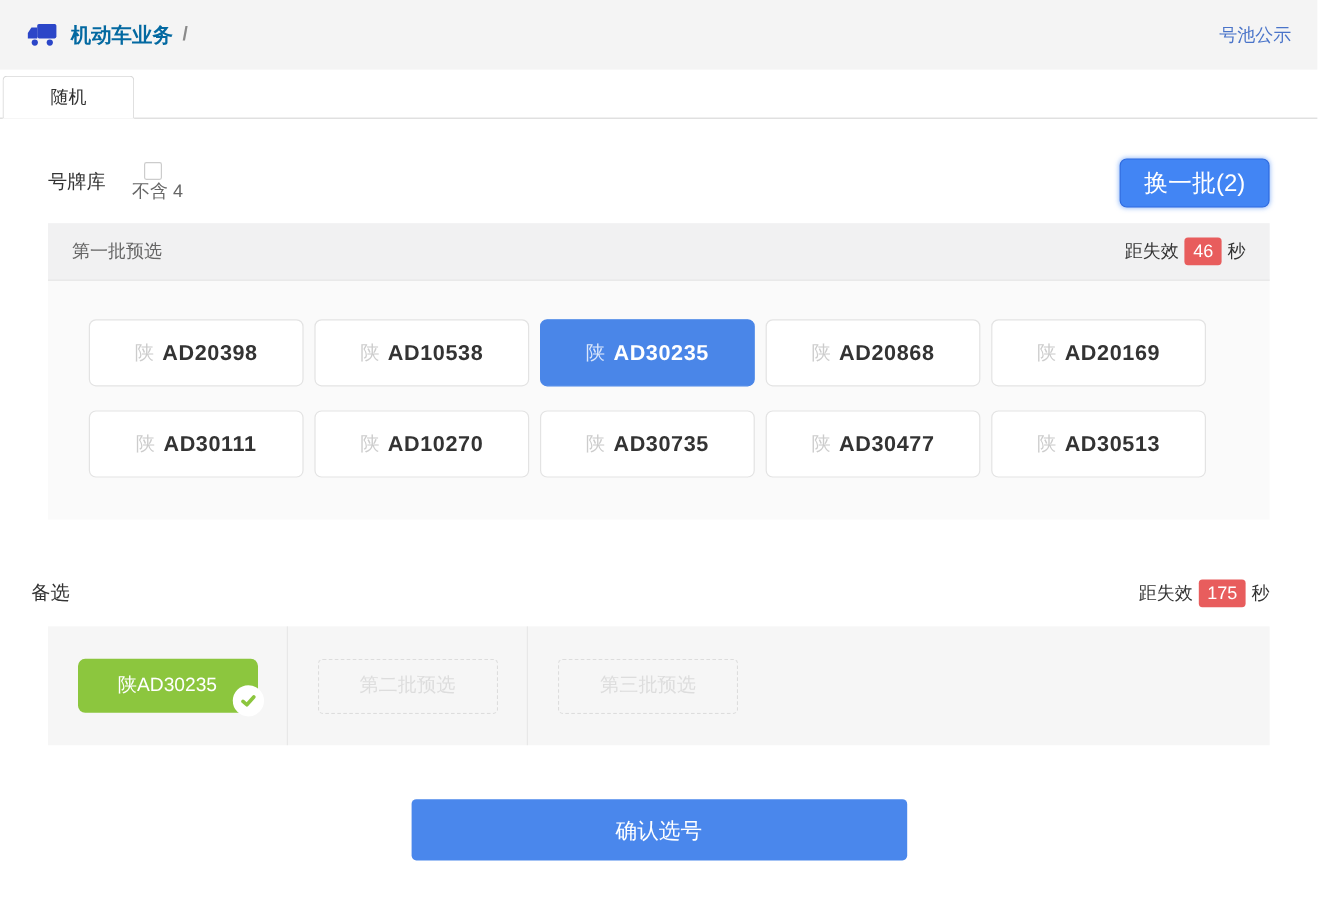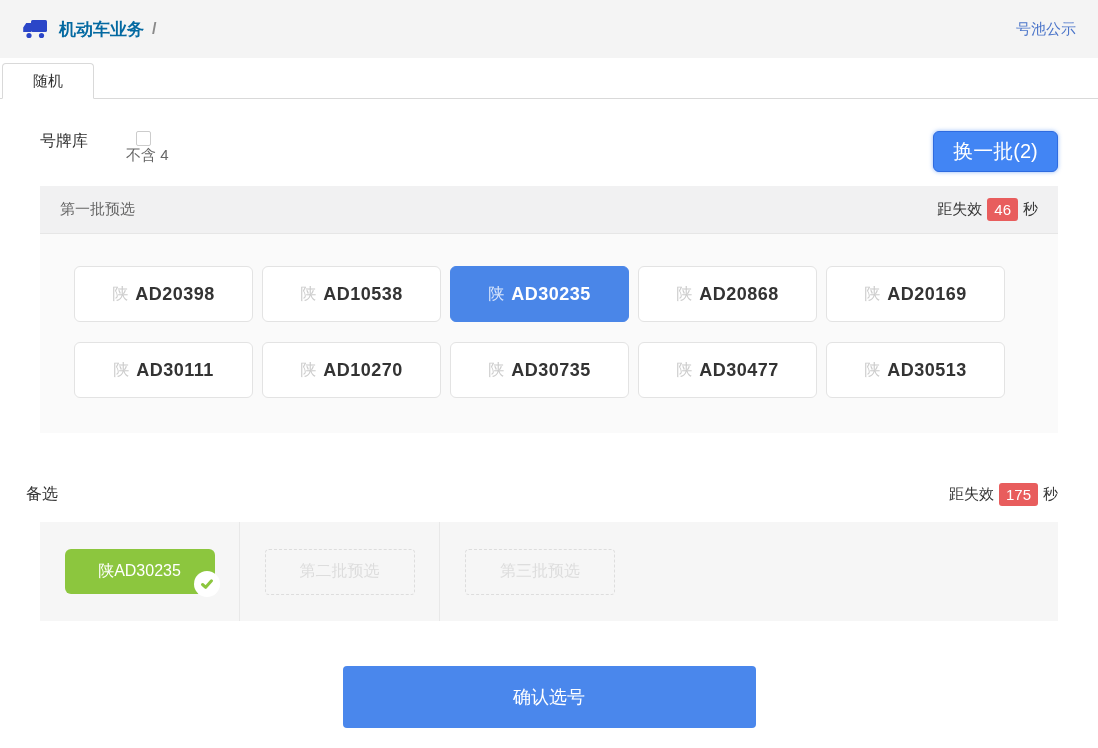--- a/index.html
+++ b/index.html
@@ -32,43 +32,43 @@
   }
 
   
   .tabbar {
     margin-top: 5px;
     border-bottom: 1px solid #d9d9d9;
     height: 36px;
     display: flex;
   }
   .tab {
-    width: 92px;
+    width: 110px;
     height: 36px;
     margin-left: 2px;
     margin-bottom: -1px;
     background: #fff;
     border: 1px solid #d9d9d9;
     border-bottom: 1px solid #fff;
     border-radius: 4px 4px 0 0;
     display: flex;
     align-items: center;
     justify-content: center;
     font-size: 15px;
     color: #333;
     cursor: pointer;
     font-family: Liberation Mono, monospace;
   }
 
   
   .pool-row {
     margin: 32px 40px 0 40px;
     display: flex;
+    align-items: center;
     height: 42px;
-    gap: 16px;
   }
   .pool-label { font-size: 16px; color: #333; }
   .filter-wrap {
     display: flex;
     align-items: center;
     margin-left: 22px;
     cursor: pointer;
     flex-direction: column;
   }
   .checkbox {
@@ -198,21 +198,21 @@
     display: flex;
     align-items: center;
     justify-content: center;
   }
 
   
   .confirm-btn {
     display: block;
     margin: 45px auto 0 auto;
     width: 413px;
-    height: 62px;
+    height: 51px;
     background: #4a87ec;
     color: #fff;
     font-size: 18px;
     border: none;
     border-radius: 4px;
     cursor: pointer;
     font-family: inherit;
   }
 </style>
 </head>

